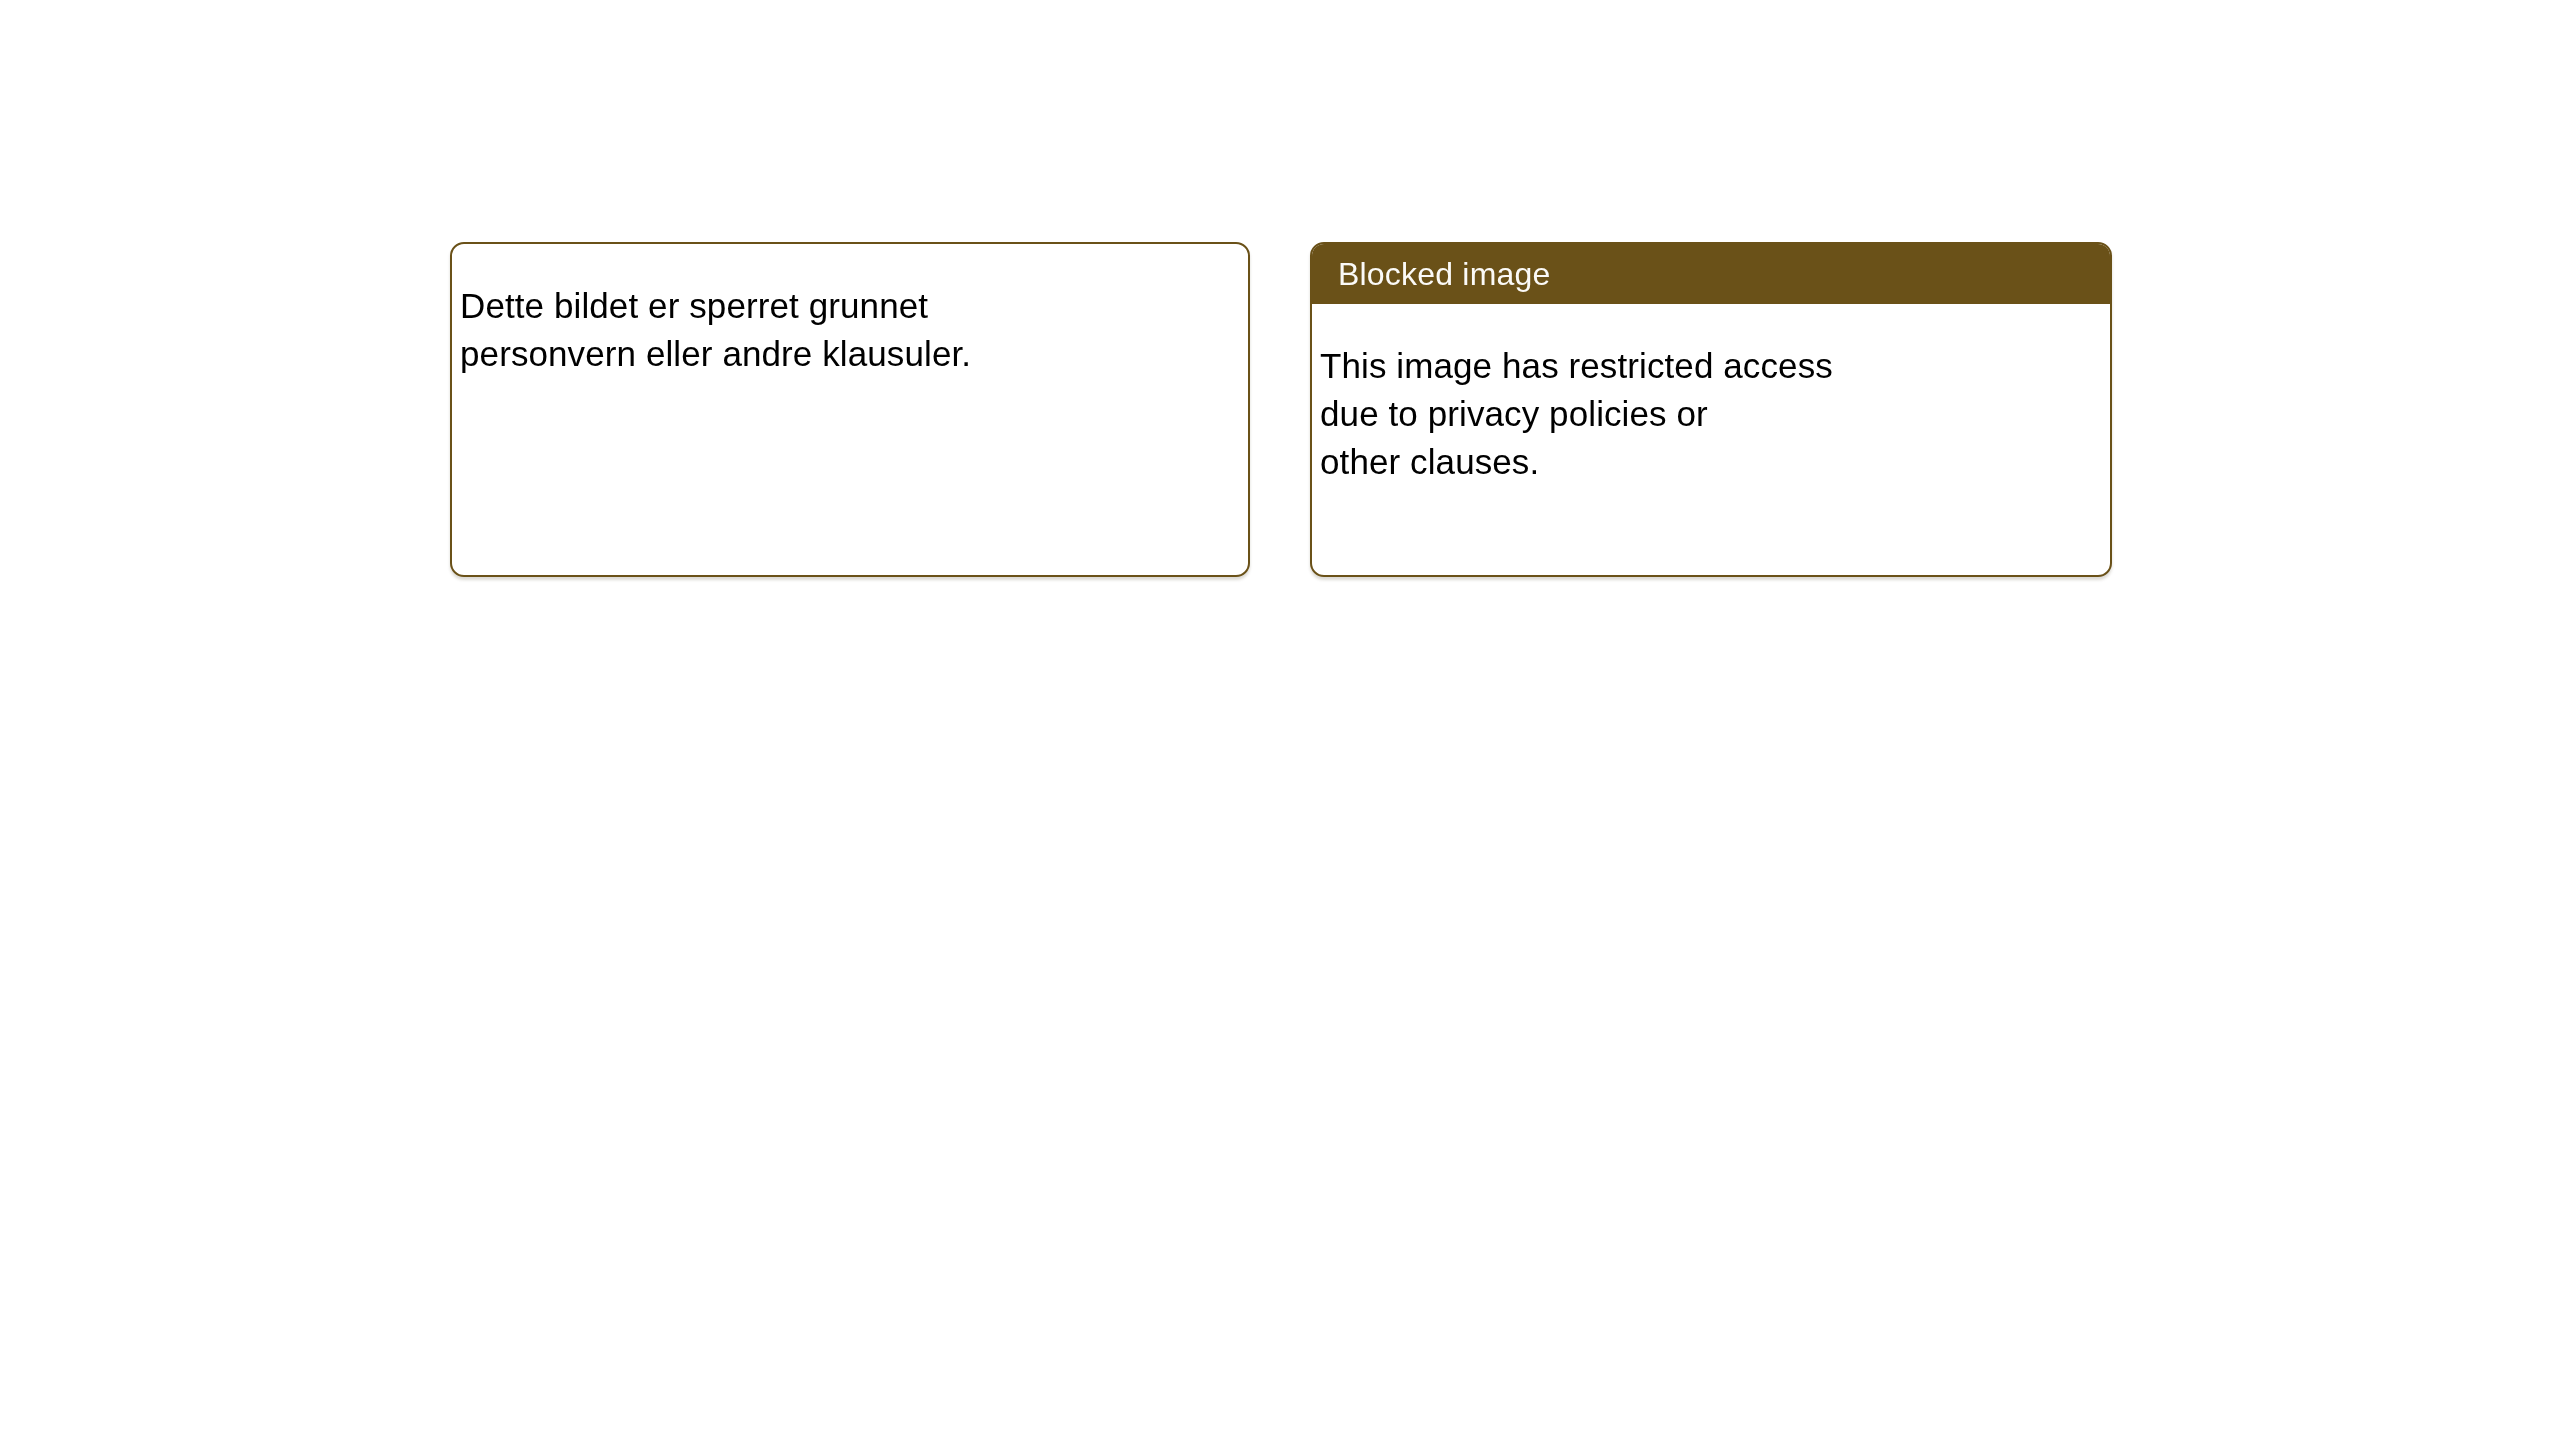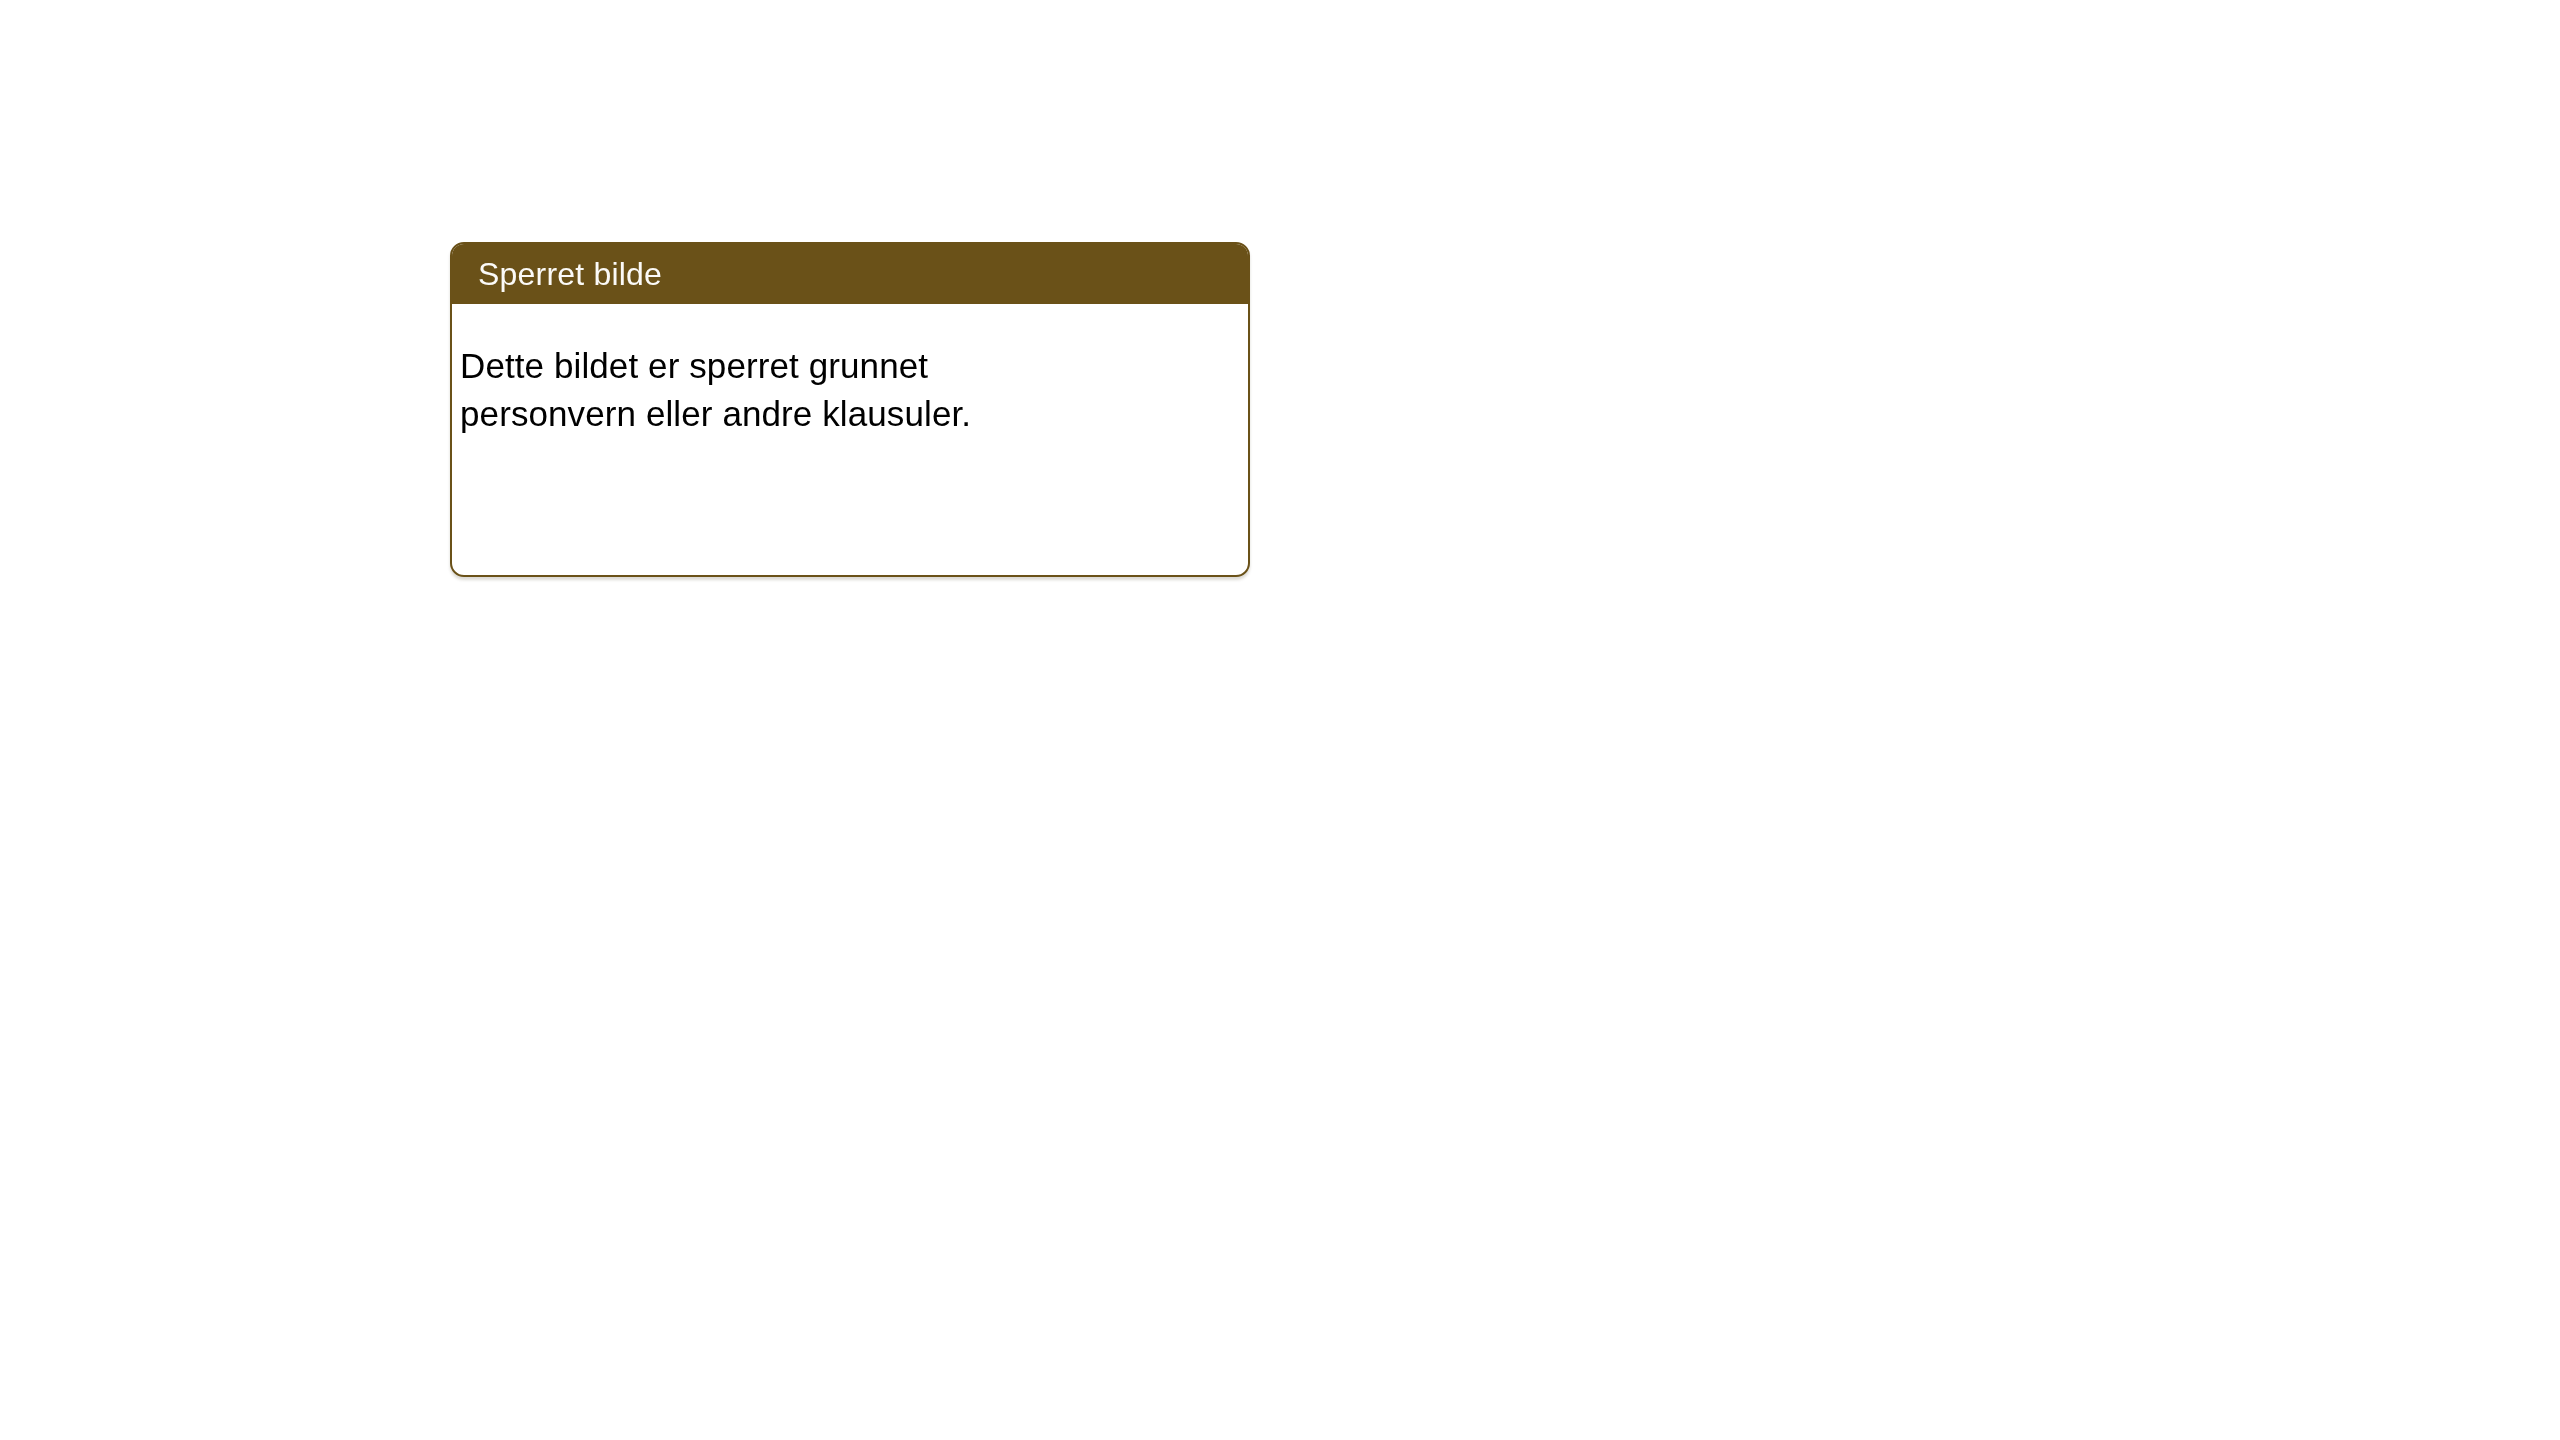--- a/index.html
+++ b/index.html
@@ -55,21 +55,26 @@
     white-space: pre-line;
     letter-spacing: 0.1px;
   }
 </style>
 </head>
 <body>
 
 <div class="stage">
 
   <div class="card card-left">
-    <div class="card-header">
-      <span>Sperret bilde</span>
-    </div>
     <div class="card-body">Dette bildet er sperret grunnet
 personvern eller andre klausuler.</div>
   </div>
 
+  <div class="card card-right">
+    <div class="card-header">
+      <span>Blocked image</span>
+    </div>
+    <div class="card-body">This image has restricted access
+due to privacy policies or
+other clauses.</div>
+  </div>
 
 </div>
 
 </body></html>

